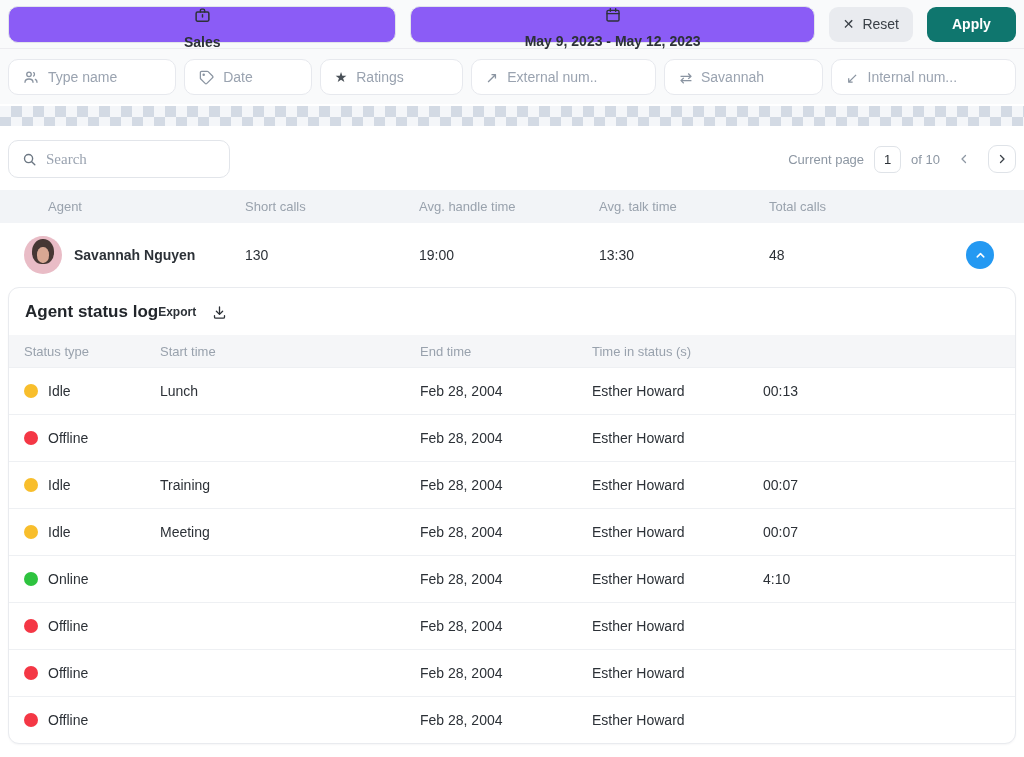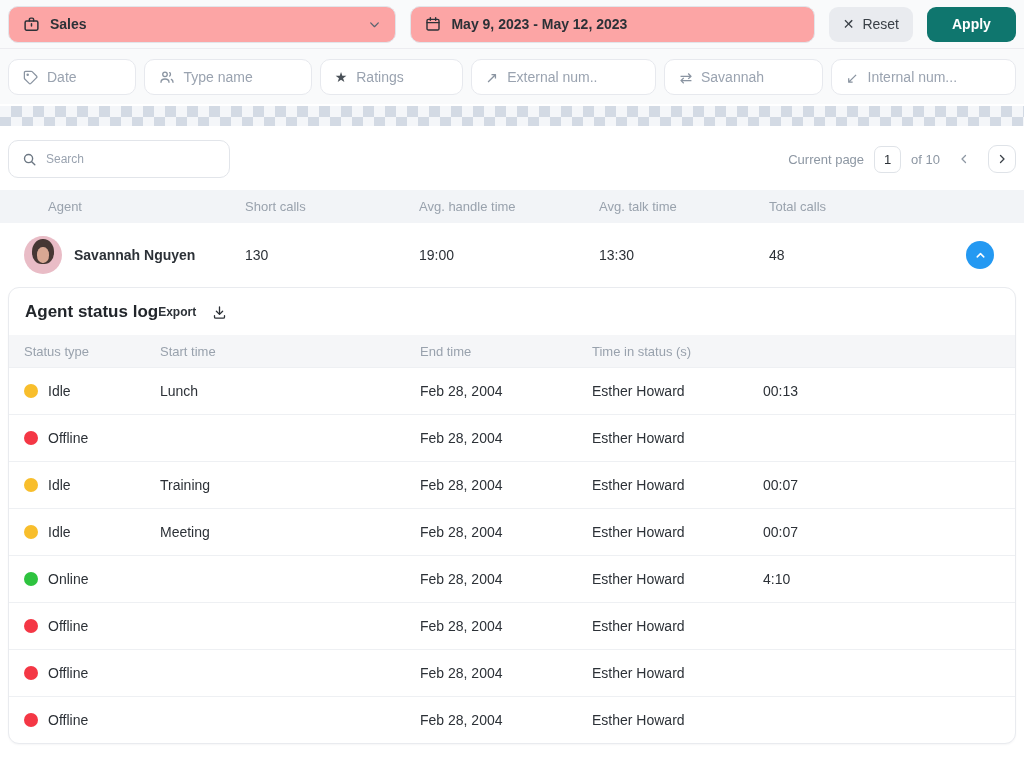--- a/index.html
+++ b/index.html
@@ -11,22 +11,22 @@
   svg { display:block; }
 
   
   .topbar {
     display:flex; align-items:center; gap:14px;
     padding:6px 8px; height:49px;
     background:#f9fafb; border-bottom:1px solid #ececf0;
   }
   .widget {
     display:flex; align-items:center; gap:10px;
-    height:37px; background:#fca5a5;
-    border:1px solid #e2e5ea; border-radius:10px; padding:0 14px;
+    height:37px; background:#8b5cf6;
+    border:1px solid #e2e5ea; border-radius:10px; padding:0 14px;flex-direction:column;
   }
   .report-select { width:392px; font-weight:600; cursor:pointer; }
   .report-select .chev { margin-left:auto; }
   .date-picker { width:408px; font-weight:600; cursor:pointer; }
   .btn {
     display:flex; align-items:center; justify-content:center; gap:8px;
     height:35px; border-radius:9px; border:none;
     font-family:inherit; font-size:14px; cursor:pointer;
   }
   .btn-reset { margin-left:auto; width:85px; background:#e9ebef; color:#3a4047; font-weight:500; }
@@ -68,22 +68,22 @@
   .listbar {
     display:flex; align-items:center;
     padding:14px 8px 12px 8px; background:#fff;
   }
   .search-box {
     display:flex; align-items:center; gap:9px;
     width:222px; height:38px; padding:0 13px;
     border:1px solid #e2e5ea; border-radius:10px; background:#fff;
   }
   .search-box input {
-    border:none; outline:none; width:100%; font-family:Liberation Sans, sans-serif;
-    font-size:12px; color:#2c3137; background:transparent;
+    border:none; outline:none; width:100%; font-family:Liberation Serif, serif;
+    font-size:15px; color:#2c3137; background:transparent;
   }
   .search-box input::placeholder { color:#9aa3b0; }
   .pager { margin-left:auto; display:flex; align-items:center; gap:10px; color:#8d97a3; font-size:13px; }
   .page-box {
     width:27px; height:27px; border:1px solid #dfe3e8; border-radius:7px;
     display:flex; align-items:center; justify-content:center;
     color:#2c3137; font-size:13px; background:#fff;
   }
   .pg-btn {
     width:28px; height:28px; display:flex; align-items:center; justify-content:center;
@@ -176,38 +176,38 @@
     <span>Reset</span>
   </button>
   <button class="btn btn-apply">
     <span>Apply</span>
   </button>
 </div>
 
 <div class="filters">
   <div class="chip">
     <span>
-      <svg width="15" height="15" viewBox="0 0 24 24" fill="none" stroke="#8a94a1" stroke-width="2" stroke-linecap="round" stroke-linejoin="round">
-        <path d="M20.6 13.4 12.6 21.4a2 2 0 0 1-2.8 0l-7-7a2 2 0 0 1-.6-1.4V4a2 2 0 0 1 2-2h9a2 2 0 0 1 1.4.6l7 7a2 2 0 0 1 0 2.8z"></path>
-        <circle cx="7.5" cy="7.5" r="1" fill="#8a94a1"></circle>
-      </svg>
-    </span>
-    <span>Date</span>
-  </div>
-
-  <div class="chip">
-    <span>
       <svg width="16" height="16" viewBox="0 0 24 24" fill="none" stroke="#8a94a1" stroke-width="2" stroke-linecap="round" stroke-linejoin="round">
         <circle cx="9" cy="8" r="3.4"></circle>
         <path d="M3 20c0-3.2 2.7-5 6-5s6 1.8 6 5"></path>
         <path d="M16 5.4a3.4 3.4 0 0 1 0 5.2"></path>
         <path d="M18.5 15.6c1.7.8 2.5 2.3 2.5 4.4"></path>
       </svg>
     </span>
     <span>Type name</span>
+  </div>
+
+  <div class="chip">
+    <span>
+      <svg width="15" height="15" viewBox="0 0 24 24" fill="none" stroke="#8a94a1" stroke-width="2" stroke-linecap="round" stroke-linejoin="round">
+        <path d="M20.6 13.4 12.6 21.4a2 2 0 0 1-2.8 0l-7-7a2 2 0 0 1-.6-1.4V4a2 2 0 0 1 2-2h9a2 2 0 0 1 1.4.6l7 7a2 2 0 0 1 0 2.8z"></path>
+        <circle cx="7.5" cy="7.5" r="1" fill="#8a94a1"></circle>
+      </svg>
+    </span>
+    <span>Date</span>
   </div>
 
 
   <div class="chip">
     <span class="glyph star">★</span>
     <span>Ratings</span>
   </div>
 
   <div class="chip">
     <span class="glyph">↗</span>

